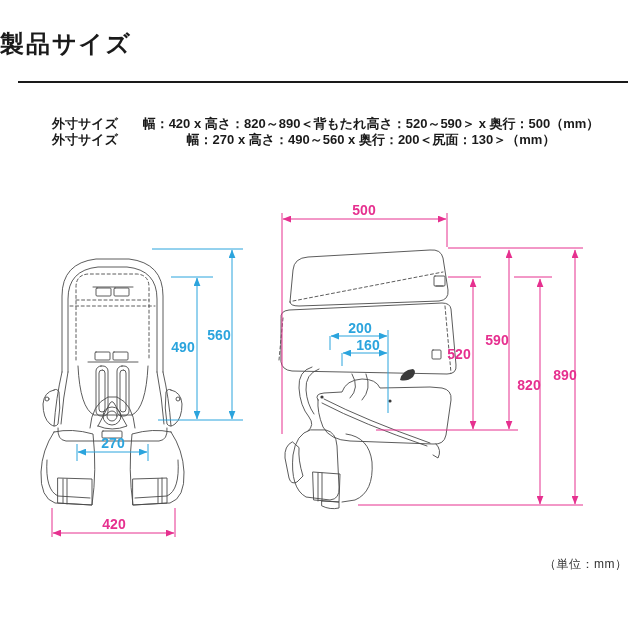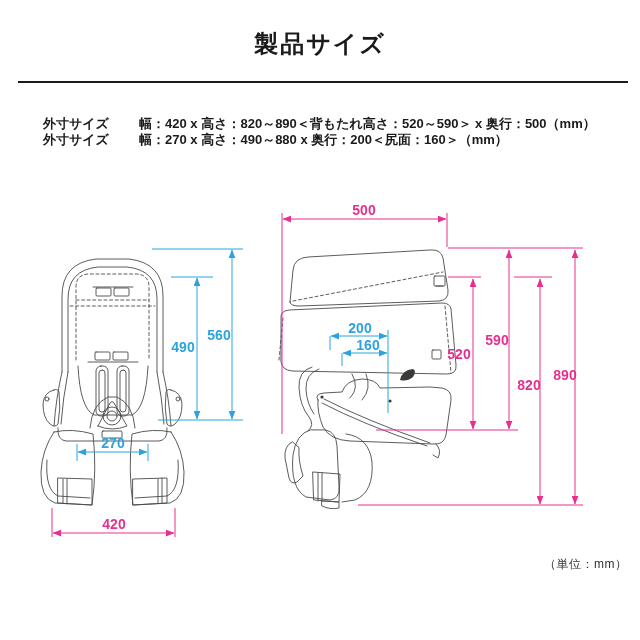--- a/index.html
+++ b/index.html
@@ -7,32 +7,32 @@
     --blue:#2ba4dd;
     --ink:#1a1a1a;
     --art:#4a4a4a;
   }
   html,body{margin:0;padding:0;background:#fff;}
   .page{
     position:relative;width:640px;height:640px;background:#ffffff;overflow:hidden;
     font-family:"Liberation Sans","DejaVu Sans",sans-serif;color:var(--ink);
   }
   .title{
-    position:absolute;top:28px;left:0;width:640px;text-align:center;
+    position:absolute;top:28px;left:0;width:640px;
     font-size:24px;font-weight:bold;letter-spacing:2px;color:var(--ink);
   }
   .rule{
     position:absolute;top:81px;left:18px;width:610px;height:0;
     border-top:2px solid #1a1a1a;
   }
   .specs{
     position:absolute;top:116px;left:43px;width:560px;
     font-size:13px;font-weight:bold;line-height:15.5px;color:var(--ink);
   }
-  .spec-row{display:flex;white-space:nowrap;}
+  .spec-row{display:flex;white-space:nowrap;text-align:center;}
   .spec-label{width:84px;flex:0 0 84px;}
   .spec-value{flex:1;padding-left:12px;}
   .drawing-svg{position:absolute;left:0;top:195px;width:640px;height:425px;}
   .unit-note{
     position:absolute;left:544px;top:538px;font-size:12px;color:#333;
     white-space:nowrap;letter-spacing:0.5px;margin-top:18px;
   }
   
   .art{stroke:var(--art);stroke-width:0.9;fill:none;stroke-linecap:round;stroke-linejoin:round;}
   .artf{fill:#3a3a3a;stroke:none;}
@@ -52,21 +52,21 @@
   <div class="title">製品サイズ</div>
   <div class="rule"></div>
 
   <div class="specs">
     <div class="spec-row">
       <span class="spec-label">外寸サイズ</span>
       <span class="spec-value">幅：420 x 高さ：820～890＜背もたれ高さ：520～590＞ x 奥行：500（mm）</span>
     </div>
     <div class="spec-row">
       <span class="spec-label">外寸サイズ</span>
-      <span class="spec-value">幅：270 x 高さ：490～880 x 奥行：200＜尻面：160＞（mm）</span>
+      <span class="spec-value">幅：270 x 高さ：490～560 x 奥行：200＜尻面：130＞（mm）</span>
     </div>
   </div>
 
   <svg class="drawing-svg" viewBox="0 195 640 425">
     <defs>
       <marker id="ap" viewBox="0 0 10 8" refX="9.5" refY="4" markerWidth="9" markerHeight="7" orient="auto-start-reverse">
         <path d="M0,0 L10,4 L0,8 Z" class="mfp"></path>
       </marker>
       <marker id="ab" viewBox="0 0 10 8" refX="9.5" refY="4" markerWidth="9" markerHeight="7" orient="auto-start-reverse">
         <path d="M0,0 L10,4 L0,8 Z" class="mfb"></path>

